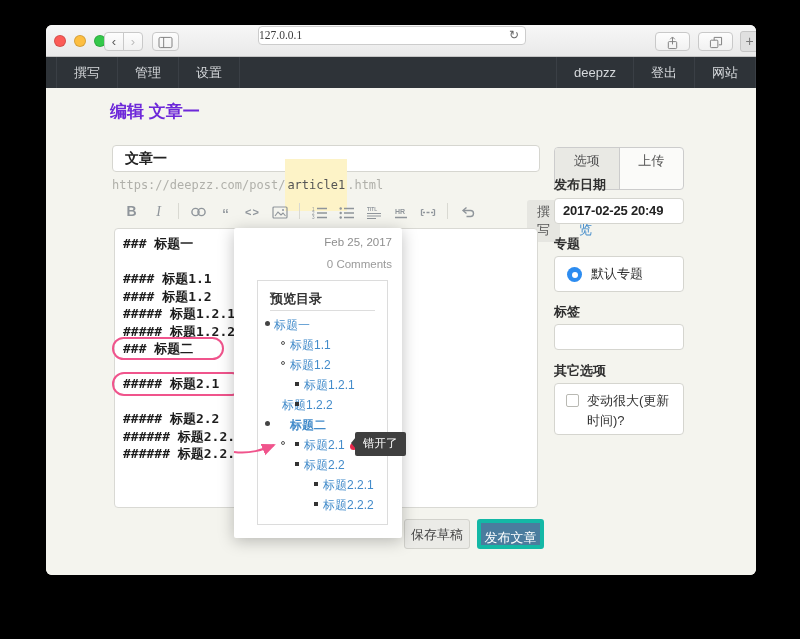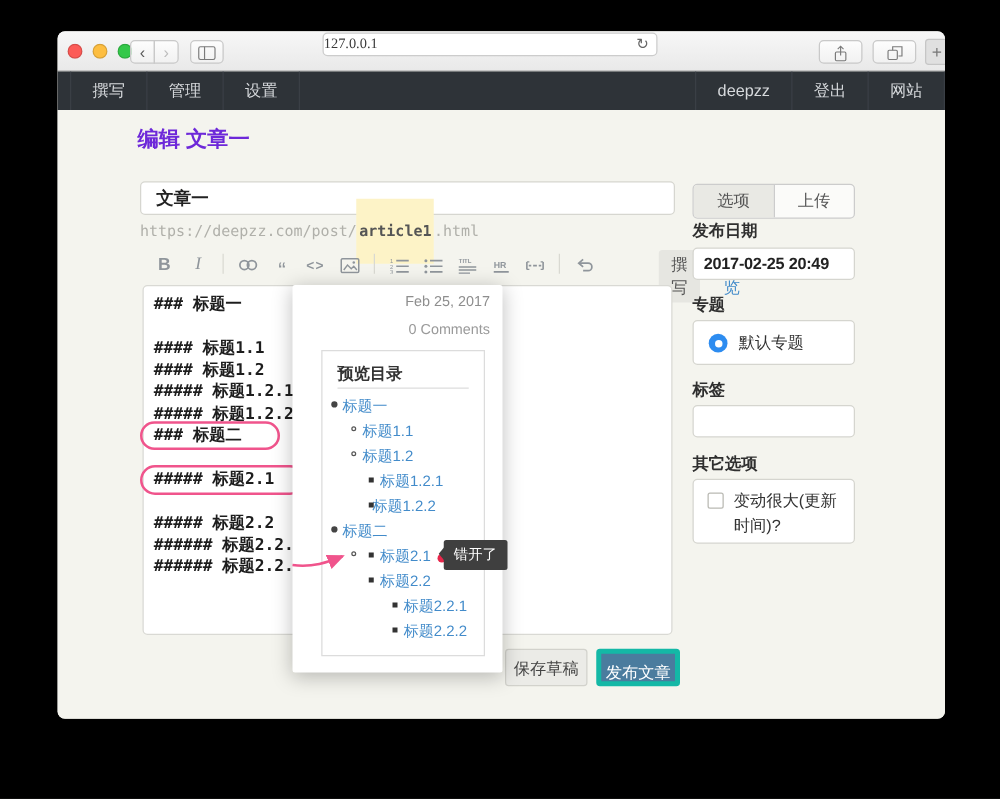--- a/index.html
+++ b/index.html
@@ -39,21 +39,21 @@
   .nav-right .nav-item{border-left:1px solid #3a3f45;border-right:none}
   .nav-right .nav-item:last-child{border-right:1px solid #3a3f45}
   
   .content{position:relative;height:487px;background:var(--content-bg)}
   .page-title{position:absolute;left:64px;top:12px;font-size:17px;font-weight:bold;color:#6d28d9}
   .title-input{position:absolute;left:66px;top:57px;width:428px;height:27px;background:#fff;
     border:1px solid #d6d6d0;border-radius:4px;font-weight:bold;font-size:14px;color:#222;
     padding:0 12px;line-height:25px}
   .url-line{position:absolute;left:66px;top:90px;font-family:"DejaVu Sans Mono","Liberation Mono",monospace;
     font-size:12px;color:#b0b0aa}
-  .url-slug{background:var(--slug-highlight);color:#555;font-weight:bold;padding:19px 2px}
+  .url-slug{background:var(--slug-highlight);color:#555;font-weight:normal;padding:19px 2px}
   
   .toolbar{position:absolute;left:72px;top:110px;width:424px;height:26px;display:flex;
     align-items:center;color:#9aa0a6}
   .tbi{width:19px;margin:0 4px;text-align:center;font-size:14px;color:#8f959b;cursor:default}
   .tb-sep{width:1px;height:16px;background:#d9d9d2;margin:0 6px}
   .mode-write{position:absolute;left:409px;top:2px;padding:3px 10px;background:#e6e6e1;
     border-radius:3px;font-size:13px;color:#555}
   .mode-preview{position:absolute;left:461px;top:5px;font-size:13px;color:var(--accent-blue)}
   
   .editor-area{position:absolute;left:68px;top:140px;width:424px;height:280px;background:#fff;
@@ -81,21 +81,21 @@
   .toc-link{color:var(--accent-blue);cursor:pointer}
   .dot{display:inline-block;width:7px;height:7px;border-radius:50%;background:var(--dot-red);
     margin-left:5px;vertical-align:-1px}
   .tt{position:absolute;left:97px;top:-5px;background:var(--tooltip-bg);color:#fff;
     font-size:11.5px;padding:4px 8px 5px;border-radius:2px;white-space:nowrap;z-index:6}
   .tt:before{content:"";position:absolute;left:-10px;top:5px;border:6px solid transparent;
     border-right:5px solid var(--tooltip-bg)}
   .arrow-svg{position:absolute;left:184px;top:350px;z-index:5}
   
   .sb-label{position:absolute;left:508px;font-size:13px;font-weight:bold;color:#2f2f2f}
-  .sb-tabs{position:absolute;left:508px;top:59px;width:130px;height:28px;border:1px solid #ccc;
+  .sb-tabs{position:absolute;left:508px;top:59px;width:130px;height:43px;border:1px solid #ccc;
     border-radius:4px;display:flex;overflow:hidden;background:#fbfbf9}
   .sb-tab{flex:1;text-align:center;font-size:13px;color:#555;line-height:25px}
   .sb-tab.active{background:#e9e9e4}
   .sb-tab + .sb-tab{border-left:1px solid #ccc}
   .sb-input{position:absolute;left:508px;width:130px;height:26px;background:#fff;
     border:1px solid #d5d5cf;border-radius:4px;font-size:13px;color:#222;padding:0 8px;
     line-height:24px}
   .date-input{top:110px;font-weight:bold;letter-spacing:-0.2px}
   .tags-input{top:236px}
   .sb-box{position:absolute;left:508px;width:130px;background:#fff;border:1px solid #d5d5cf;
@@ -248,22 +248,22 @@
       <div class="pv-date">Feb 25, 2017</div>
       <div class="pv-comments">0 Comments</div>
       <div class="toc-box">
         <div class="toc-title">预览目录</div>
         <div class="toc-hr"></div>
         <div class="toc-rows" id="toc-rows">
             <div class="toc-row"><span class="bullet b-disc" style="left: 7px;"></span><span class="toc-link" style="margin-left: 16px;">标题一</span></div>
             <div class="toc-row"><span class="bullet b-circle" style="left: 23px;"></span><span class="toc-link" style="margin-left: 32px;">标题1.1</span></div>
             <div class="toc-row"><span class="bullet b-circle" style="left: 23px;"></span><span class="toc-link" style="margin-left: 32px;">标题1.2</span></div>
             <div class="toc-row"><span class="bullet b-square" style="left: 37px;"></span><span class="toc-link" style="margin-left: 46px;">标题1.2.1</span></div>
-            <div class="toc-row"><span class="bullet b-square" style="left: 37px;"></span><span class="toc-link" style="margin-left: 40px;">标题1.2.2</span></div>
-            <div class="toc-row"><span class="bullet b-disc" style="left: 7px;"></span><span class="toc-link" style="margin-left: 16px;">标题二</span></div>
+            <div class="toc-row"><span class="bullet b-square" style="left: 37px;"></span><span class="toc-link" style="margin-left: 24px;">标题1.2.2</span></div>
+            <div class="toc-row"><span class="bullet b-disc" style="left: 7px;"></span><span class="toc-link" style="margin-left: 32px; font-weight: bold;">标题二</span></div>
             <div class="toc-row"><span class="bullet b-circle" style="left: 23px;"></span><span class="bullet b-square" style="left: 37px;"></span><span class="toc-link" style="margin-left: 46px;">标题2.1</span><span class="dot"></span><div class="tt">错开了</div></div>
             <div class="toc-row"><span class="bullet b-square" style="left: 37px;"></span><span class="toc-link" style="margin-left: 46px;">标题2.2</span></div>
             <div class="toc-row"><span class="bullet b-square" style="left: 56px;"></span><span class="toc-link" style="margin-left: 65px;">标题2.2.1</span></div>
             <div class="toc-row"><span class="bullet b-square" style="left: 56px;"></span><span class="toc-link" style="margin-left: 65px;">标题2.2.2</span></div>
           </div>
       </div>
     </div>
 
     <svg class="arrow-svg" width="60" height="18" viewBox="0 0 60 18">
       <defs>

